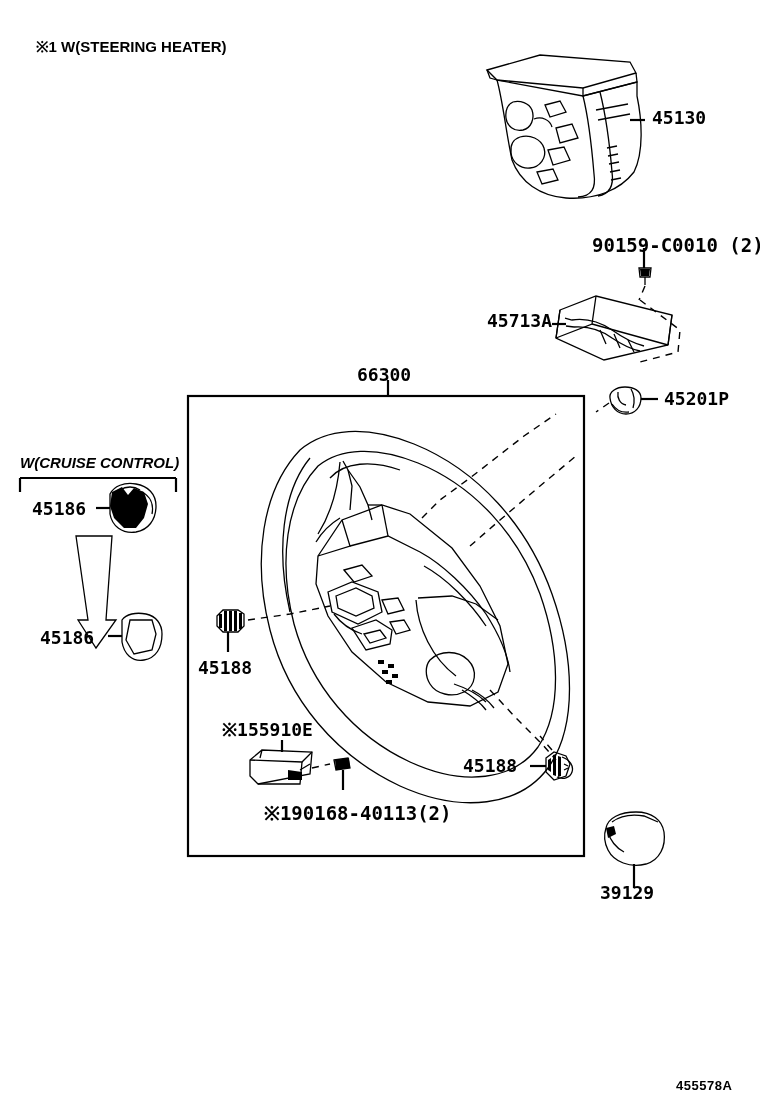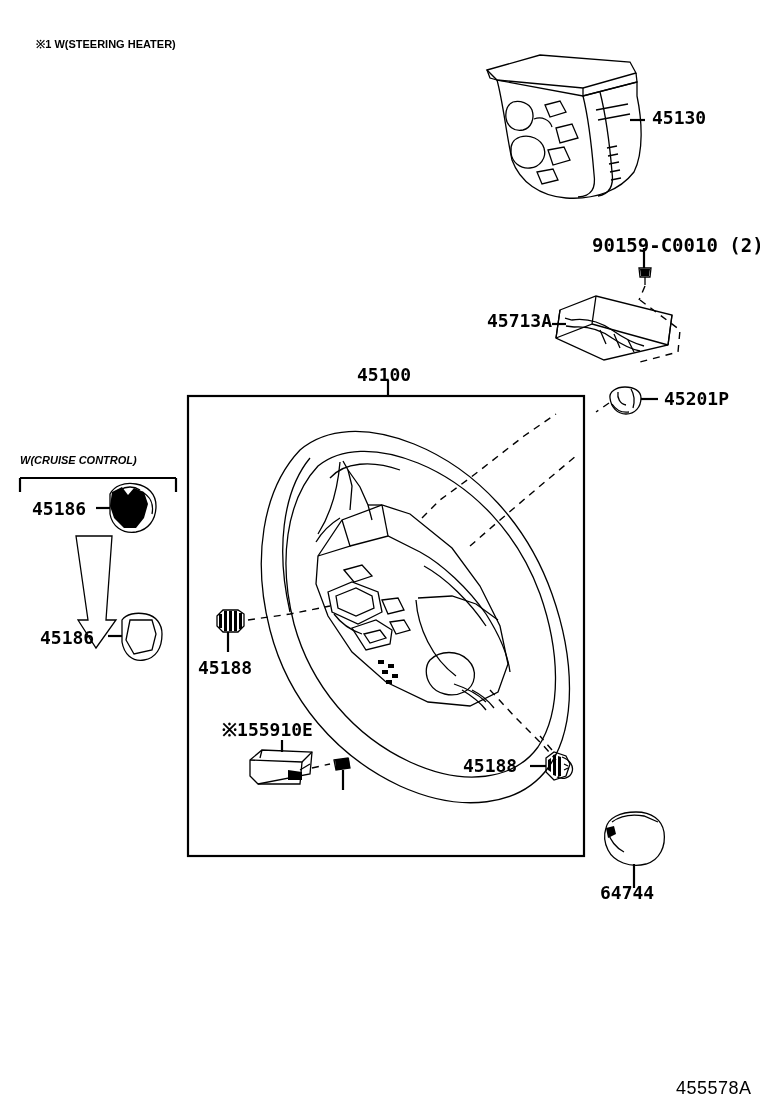--- a/index.html
+++ b/index.html
@@ -20,28 +20,28 @@
     position: absolute;
     font-family: "DejaVu Sans Mono", "Liberation Mono", monospace;
     font-weight: bold;
     color: #000;
     white-space: pre;
     letter-spacing: 0px;
   }
   .lbl-note {
     font-family: "Liberation Sans", sans-serif;
     font-weight: bold;
-    font-size: 11px;
+    font-size: 15px;
   }
   .part-no { font-size: 18px; }
   .part-no-sm { font-size: 19px; }
   .footer-code {
     font-family: "Liberation Sans", sans-serif;
-    font-size: 18px;
-    font-weight: normal;
+    font-size: 13px;
+    font-weight: bold;
     letter-spacing: 0.5px;
   }
   svg.art {
     position: absolute;
     left: 0; top: 0;
     width: 760px;
     height: 1112px;
     pointer-events: none;
   }
   .ln { stroke: #000; fill: none; }
@@ -263,32 +263,33 @@
   <div class="lbl lbl-note" style="left:36px; top:36px;">※1 W(STEERING HEATER)</div>
 
   <div class="lbl part-no" style="left:652px; top:107px;">45130</div>
 
   <div class="lbl part-no-sm" style="left:592px; top:234px;">90159-C0010 (2)</div>
 
   <div class="lbl part-no" style="left:487px; top:310px;">45713A</div>
 
   <div class="lbl part-no" style="left:664px; top:388px;">45201P</div>
 
-  <div class="lbl part-no" style="left:357px; top:364px;">45100</div>
+  <div class="lbl part-no" style="left:357px; top:364px;">66300</div>
 
   <div class="lbl lbl-note" style="left:20px; top:454px;font-style:italic;">W(CRUISE CONTROL)</div>
 
   <div class="lbl part-no" style="left:32px; top:498px;">45186</div>
 
   <div class="lbl part-no" style="left:40px; top:627px;">45186</div>
 
   <div class="lbl part-no" style="left:198px; top:657px;">45188</div>
 
   <div class="lbl part-no" style="left:222px; top:717px;"><span>※1</span><span>55910E</span></div>
 
+  <div class="lbl part-no-sm" style="left:264px; top:800px;"><span>※1</span><span>90168-40113(2)</span></div>
 
   <div class="lbl part-no" style="left:463px; top:755px;">45188</div>
 
-  <div class="lbl part-no" style="left:600px; top:882px;">64744</div>
+  <div class="lbl part-no" style="left:600px; top:882px;">39129</div>
 
   <div class="lbl footer-code" style="left:676px; top:1078px;">455578A</div>
 
 </div>
 
 </body></html>

